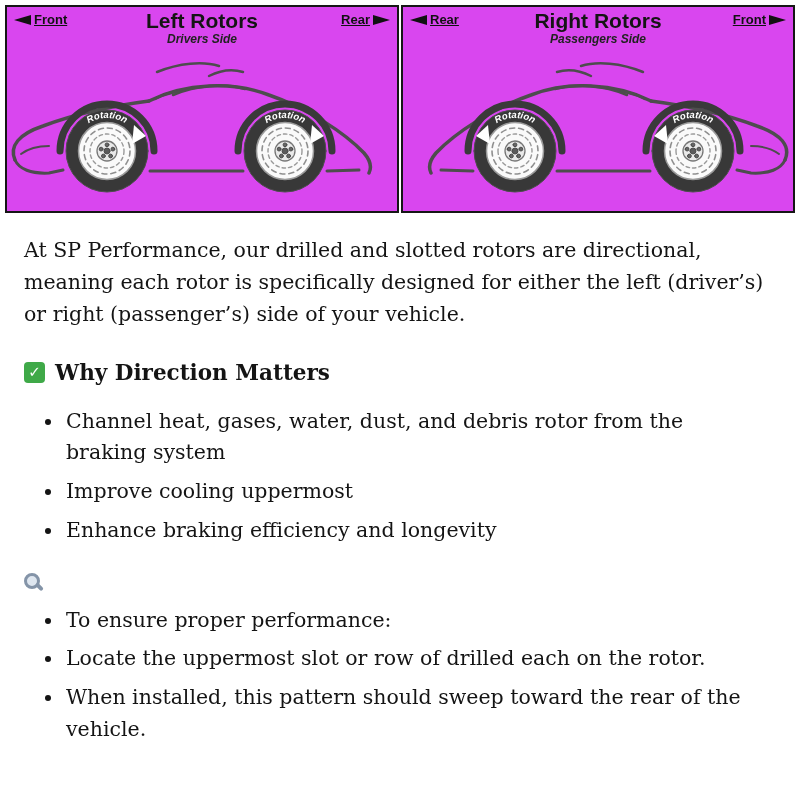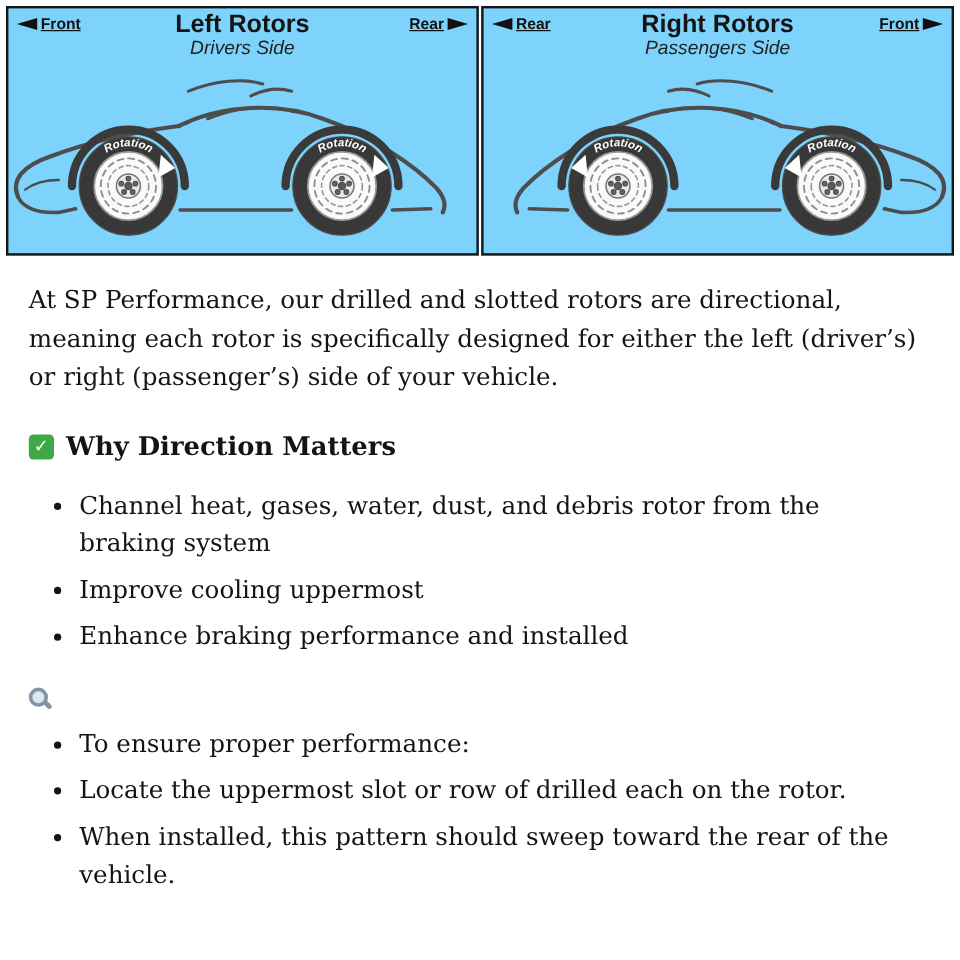--- a/index.html
+++ b/index.html
@@ -1,24 +1,24 @@
 <!DOCTYPE html>
 <html><head>
 <meta charset="utf-8">
 <style>
   * { box-sizing: border-box; }
   body { margin: 0; background: #ffffff; color: #141414; font-family: "DejaVu Serif", "Liberation Serif", serif; }
   .page { width: 800px; min-height: 800px; background: #fff; }
 
   
   .diagram { display: flex; gap: 2px; padding: 5px 5px 0 5px; }
-  .panel { flex: 1; border: 2px solid #161616; height: 208px; position: relative; background: #7dd3fc; overflow: hidden; }
+  .panel { flex: 1; border: 2px solid #161616; height: 208px; position: relative; background: #d946ef; overflow: hidden; }
   .panel-header { position: relative; text-align: center; padding-top: 3px; font-family: "Liberation Sans", sans-serif; }
   .panel-title { font-size: 21px; font-weight: 700; line-height: 1.05; }
-  .panel-subtitle { font-size: 16px; font-weight: 400; font-style: italic; color: #222; }
+  .panel-subtitle { font-size: 12px; font-weight: 700; font-style: italic; color: #222; }
   .dir { position: absolute; top: 5px; display: flex; align-items: center; gap: 3px; font-family: "Liberation Sans", sans-serif; }
   .dir.left { left: 7px; }
   .dir.right { right: 7px; }
   .dir-text { font-size: 13px; font-weight: 700; text-decoration: underline; color: #111; }
   .tri { width: 0; height: 0; display: inline-block; }
   .tri-left  { border-top: 5px solid transparent; border-bottom: 5px solid transparent; border-right: 17px solid #111; }
   .tri-right { border-top: 5px solid transparent; border-bottom: 5px solid transparent; border-left: 17px solid #111; }
   .car-svg { display: block; width: 100%; height: 152px; margin-top: 2px; }
 
   
@@ -148,21 +148,21 @@
 
     <div class="section-heading">
       <span class="check-icon">✓</span>
       <span>Why Direction Matters</span>
     </div>
 
 
     <ul class="bullets">
       <li>Channel heat, gases, water, dust, and debris rotor from the braking system</li>
       <li>Improve cooling uppermost</li>
-      <li>Enhance braking performance and installed</li>
+      <li>Enhance braking efficiency and longevity</li>
     </ul>
 
     <div class="section-heading regular">
       <span class="mag-icon"></span>
     </div>
 
     <ul class="bullets">
       <li>To ensure proper performance:</li>
       <li>Locate the uppermost slot or row of drilled each on the rotor.</li>
       <li>When installed, this pattern should sweep toward the rear of the vehicle.</li>

